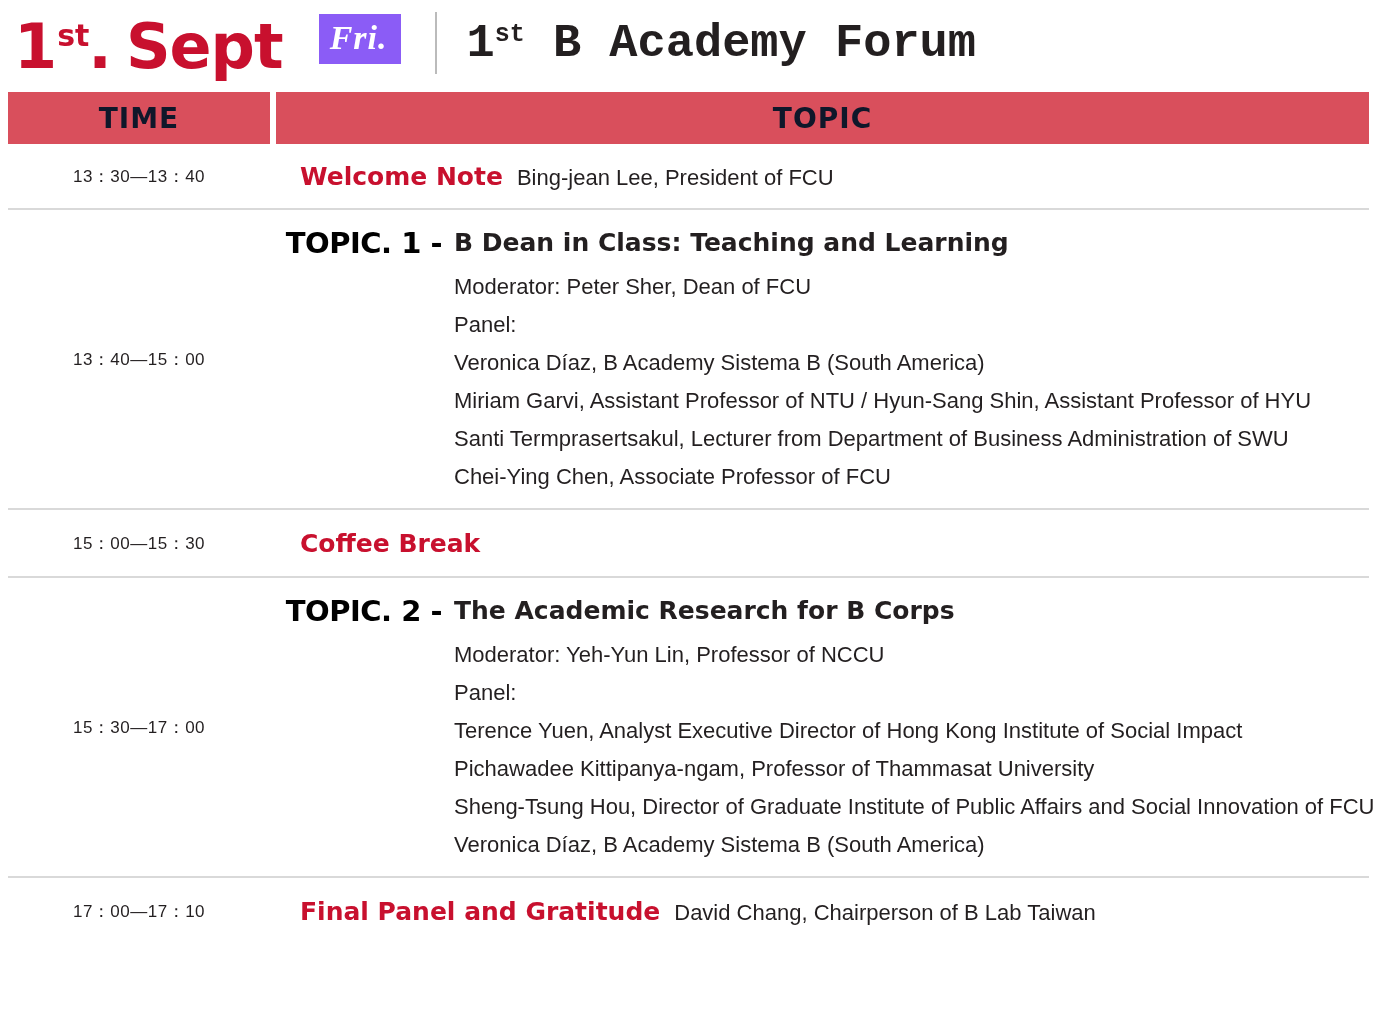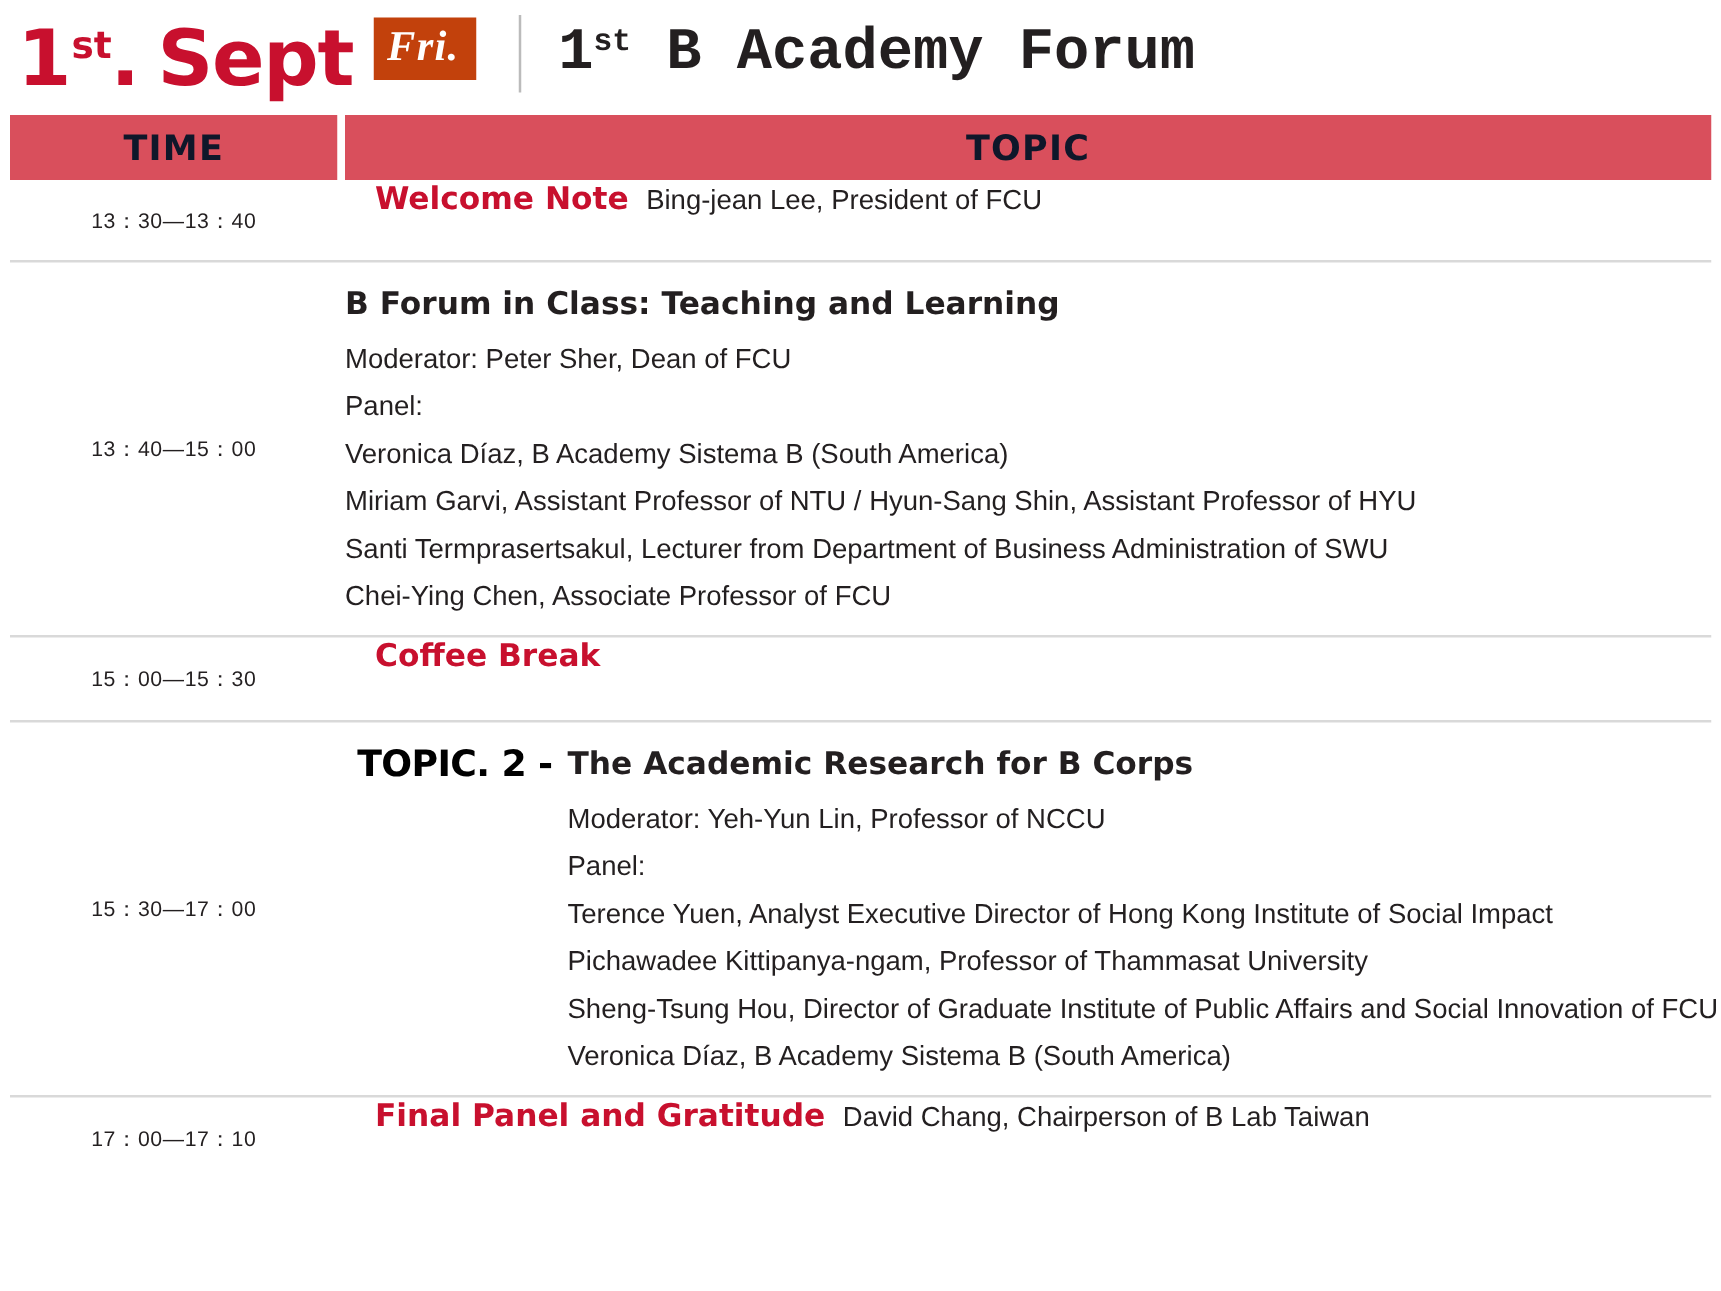--- a/index.html
+++ b/index.html
@@ -60,29 +60,29 @@
   }
   .date-month {
     font-family: "DejaVu Sans", sans-serif;
     font-weight: bold;
     font-size: 62px;
     line-height: 1;
     margin-left: 14px;
     letter-spacing: -1px;
   }
   .weekday-badge {
-    background: #c2410c;
+    background: #8b5cf6;
     color: #ffffff;
     font-family: "Liberation Serif", serif;
     font-style: italic;
     font-weight: bold;
     font-size: 34px;
     line-height: 1;
     padding: 7px 13px 9px 11px;
-    margin-left: 16px;
+    margin-left: 36px;
     position: relative;
     top: -8px;
     letter-spacing: 1px;
   }
   .divider-v {
     width: 2px;
     height: 62px;
     background: #bbbbbb;
     margin: 0 30px 0 34px;
     position: relative;
@@ -155,21 +155,21 @@
     font-family: "Liberation Sans", sans-serif;
     font-size: 17px;
     color: #231f20;
     letter-spacing: 0.5px;
     white-space: nowrap;
   }
   .cell-topic {
     flex: 1;
     padding: 0 0 0 6px;
     display: flex;
-    align-items: flex-start;
+    align-items: center;
   }
 
   .simple-line {
     display: flex;
     align-items: baseline;
     padding-left: 24px;
   }
   .simple-label {
     font-family: "DejaVu Sans", sans-serif;
     font-weight: bold;
@@ -258,22 +258,23 @@
           <span class="simple-label">Welcome Note</span>
           <span class="simple-detail">Bing-jean Lee, President of FCU</span>
         </div>
       </div>
     </div>
 
     <div class="row">
       <div class="cell-time">13：40—15：00</div>
       <div class="cell-topic">
         <div class="topic-block">
+          <div class="topic-marker">TOPIC. 1 -</div>
           <div class="topic-body">
-            <div class="topic-title">B Forum in Class: Teaching and Learning</div>
+            <div class="topic-title">B Dean in Class: Teaching and Learning</div>
             <div class="topic-line">Moderator: Peter Sher, Dean of FCU</div>
             <div class="topic-line">Panel:</div>
             <div class="topic-line">Veronica Díaz, B Academy Sistema B (South America)</div>
             <div class="topic-line">Miriam Garvi, Assistant Professor of NTU / Hyun-Sang Shin, Assistant Professor of HYU</div>
             <div class="topic-line">Santi Termprasertsakul, Lecturer from Department of Business Administration of SWU</div>
             <div class="topic-line">Chei-Ying Chen, Associate Professor of FCU</div>
           </div>
         </div>
       </div>
     </div>

